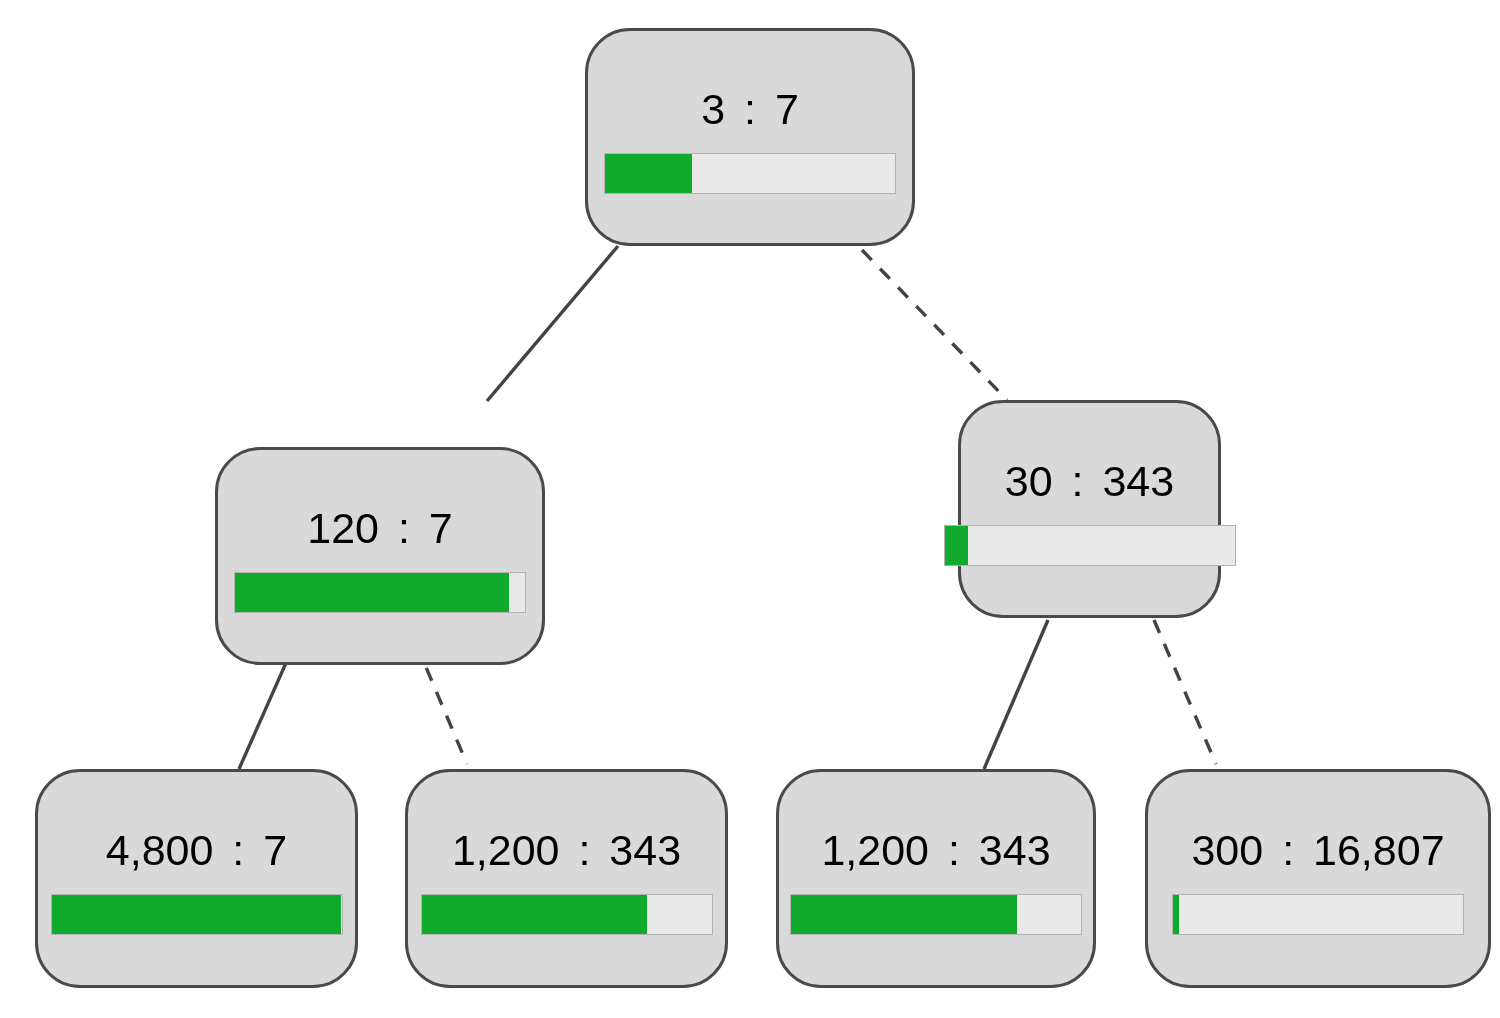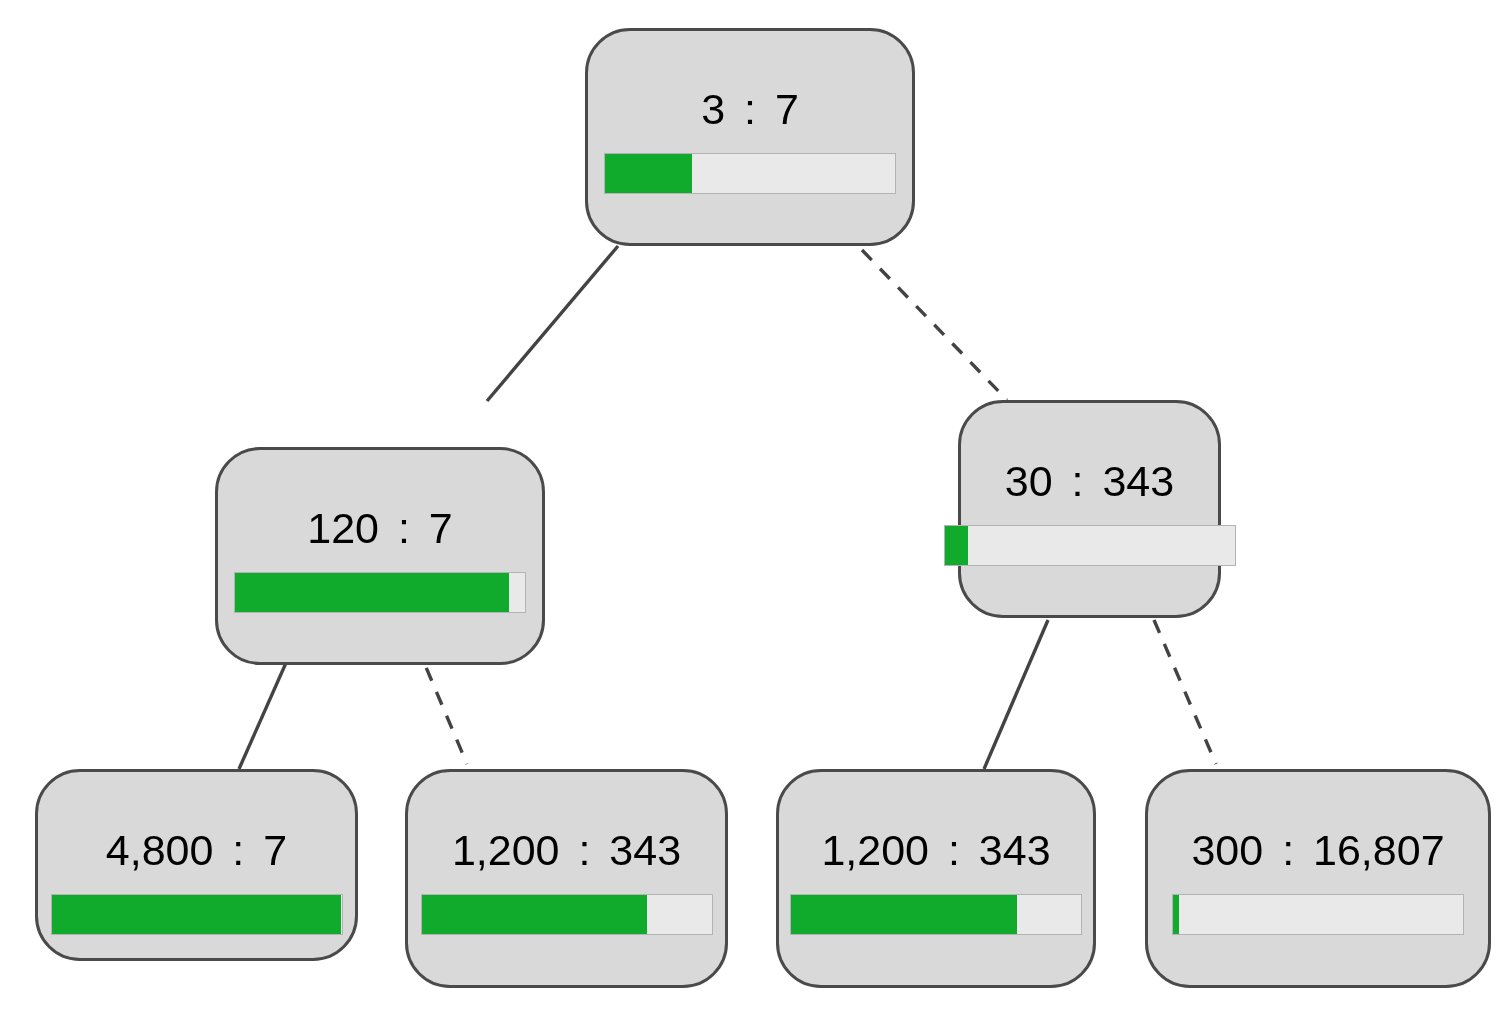--- a/index.html
+++ b/index.html
@@ -92,21 +92,21 @@
     </div>
   </div>
 
   <div class="node" style="left:958px; top:400px; width:263px; height:218px;">
     <div class="label">30 : 343</div>
     <div class="bar">
       <div class="fill" style="width: 8%; background: rgb(16, 171, 45);"></div>
     </div>
   </div>
 
-  <div class="node" style="left:35px; top:769px; width:323px; height:192px;">
+  <div class="node" style="left:35px; top:769px; width:323px; height:219px;">
     <div class="label">4,800 : 7</div>
     <div class="bar">
       <div class="fill" style="width: 99.9%; background: rgb(16, 171, 45);"></div>
     </div>
   </div>
 
   <div class="node" style="left:405px; top:769px; width:323px; height:219px;">
     <div class="label">1,200 : 343</div>
     <div class="bar">
       <div class="fill" style="width: 77.8%; background: rgb(16, 171, 45);"></div>

